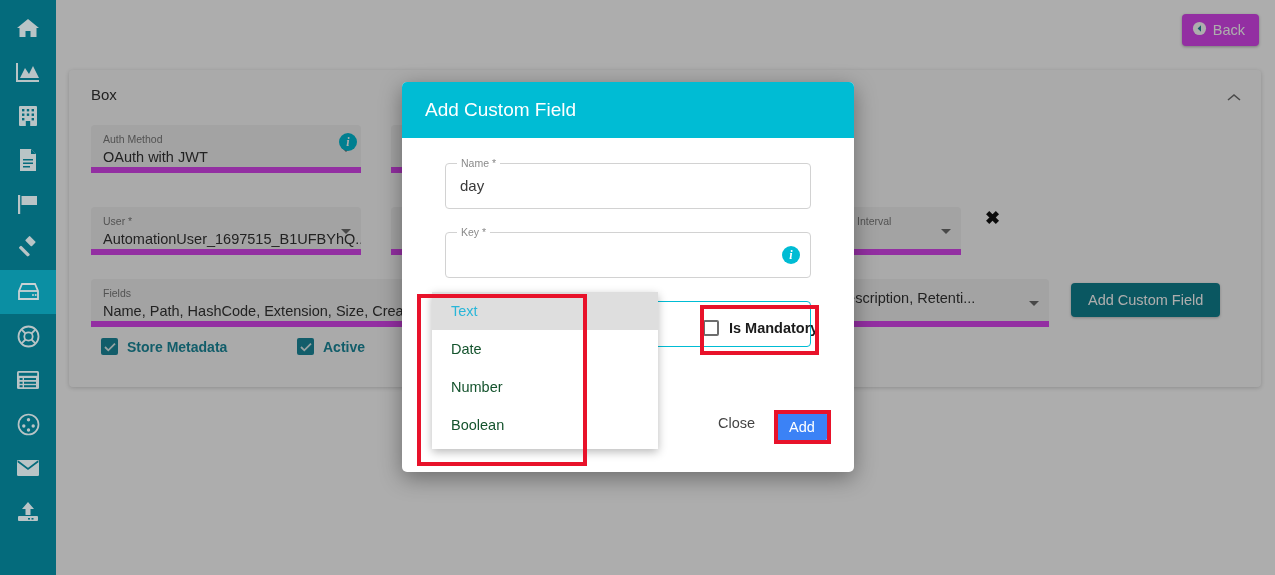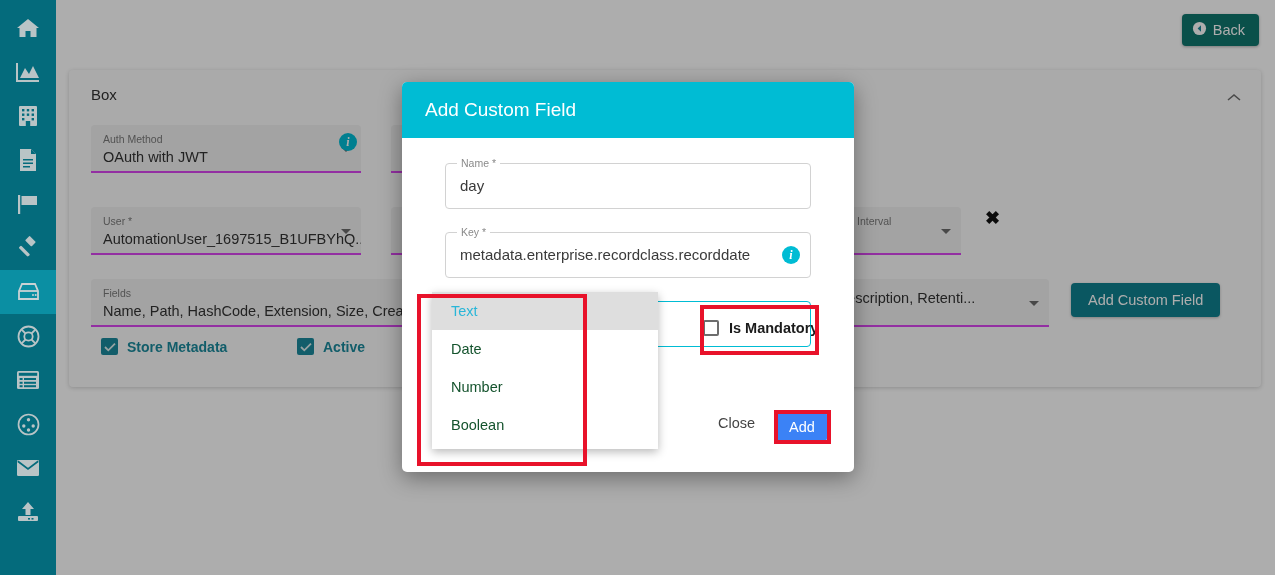--- a/index.html
+++ b/index.html
@@ -42,21 +42,21 @@
   
   .page {
     position: absolute; left: 56px; top: 0;
     width: 1219px; height: 575px;
     background: #ffffff;
     z-index: 10;
   }
   .back-btn {
     position: absolute; right: 16px; top: 14px;
     height: 32px;
-    background: #0f766e;
+    background: #d946ef;
     color: #ffffff;
     border: none; border-radius: 4px;
     padding: 0 14px 0 10px;
     font-size: 14.5px;
     display: flex; align-items: center; gap: 6px;
     cursor: pointer;
     box-shadow: 0 1px 3px rgba(0,0,0,.3);
   }
 
   .card {
@@ -72,21 +72,21 @@
   }
   .collapse-icon {
     position: absolute; right: 20px; top: 18px;
     cursor: pointer;
   }
 
   
   .field {
     position: absolute;
     background: #f0f0f0;
-    border-bottom: 2px solid #d946ef;
+    border-bottom: 6px solid #d946ef;
     border-radius: 4px 4px 0 0;
     padding: 8px 28px 6px 12px;
     overflow: hidden;
   }
   .field .lbl {
     font-size: 10.5px; color: #7a7a7a;
     line-height: 13px; white-space: nowrap;
   }
   .field .val {
     font-size: 14.5px; color: #333;
@@ -322,21 +322,20 @@
     </div>
     <div class="modal-body">
 
       <div class="ofield">
         <span class="olabel">Name *</span>
         <span class="ovalue">day</span>
       </div>
 
       <div class="ofield">
         <span class="olabel">Key *</span>
-        <span class="ovalue">metadata.enterprise.recordclass.recorddate</span>
         <span class="info-dot" style="right:10px; top:13px;">i</span>
       </div>
 
       <div class="ofield typefield focused">
         <span class="olabel">Type *</span>
         <span class="ovalue"></span>
       </div>
     </div>
   </div>
 

